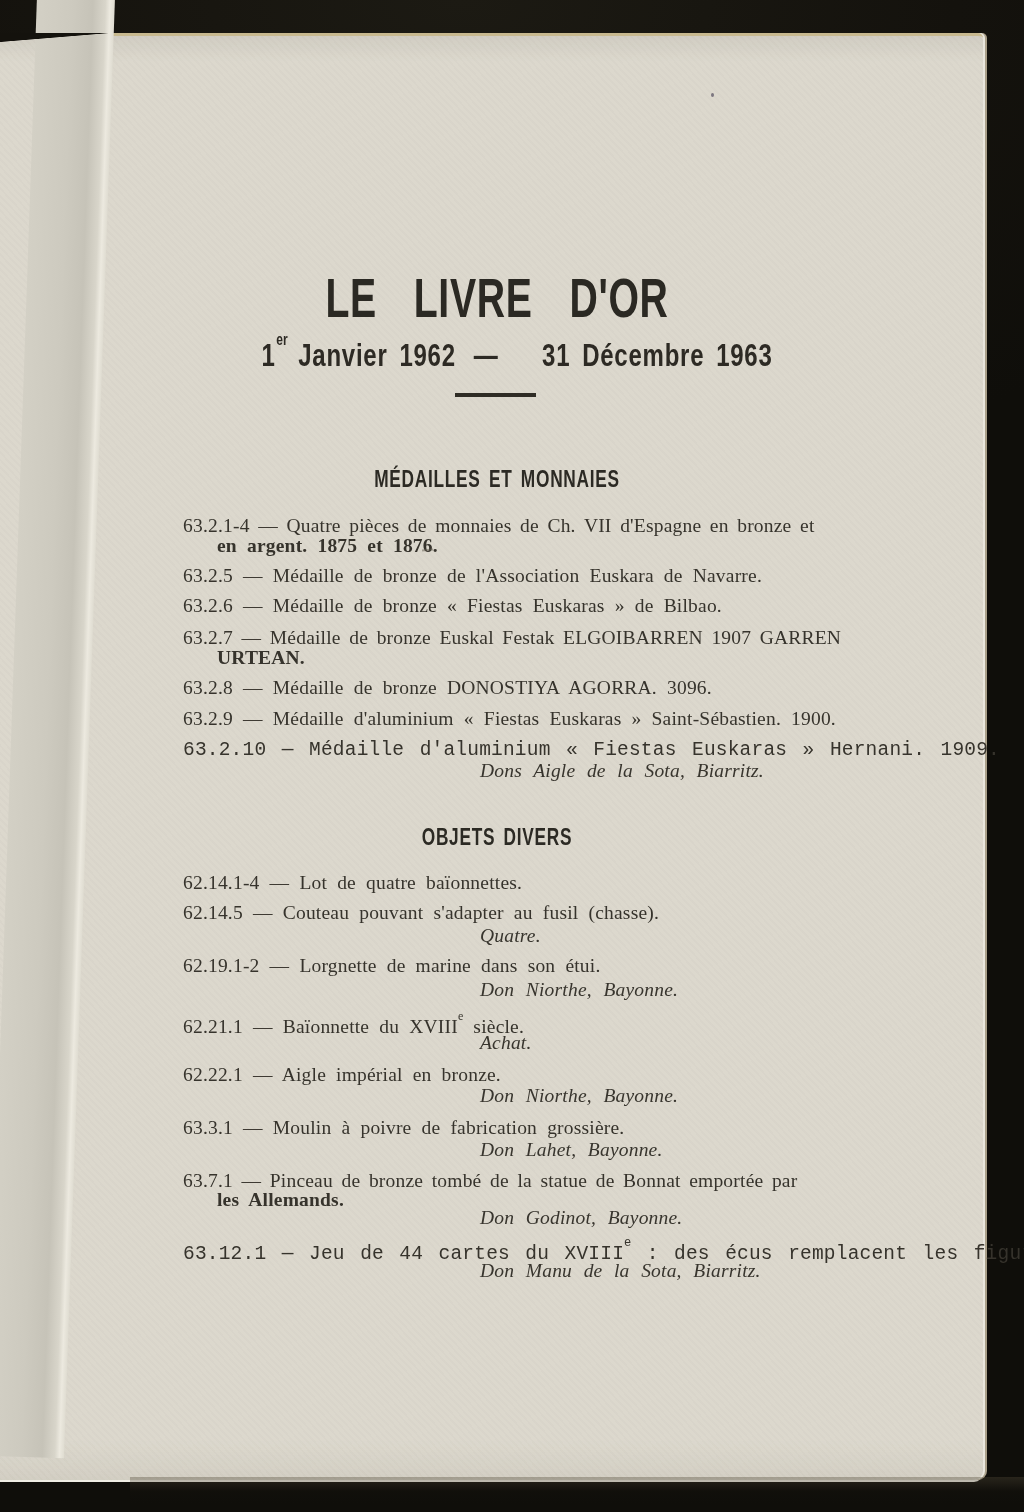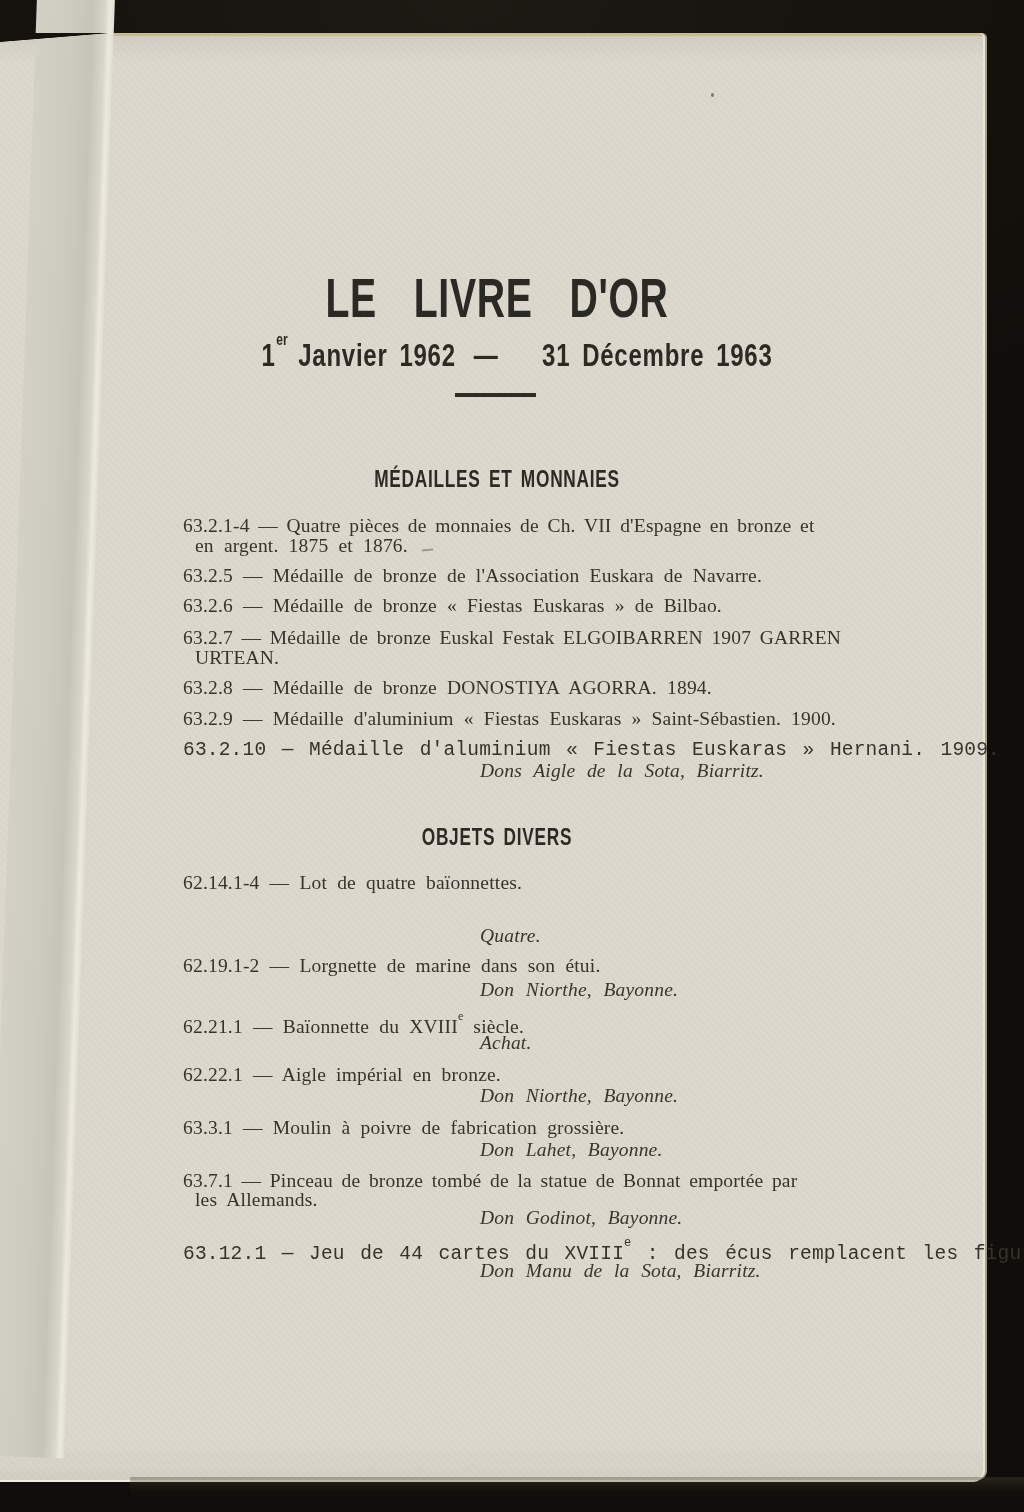--- a/index.html
+++ b/index.html
@@ -40,21 +40,21 @@
   .title-rule{position:absolute;left:455px;top:393px;width:81px;height:4px;background:#2f2c25;}
   .h{position:absolute;left:183px;width:628px;text-align:center;white-space:nowrap;
          font:bold 24px/26px "Liberation Sans",sans-serif;color:#2c2a24;
          letter-spacing:1px;word-spacing:4px;transform:scaleX(0.72);transform-origin:50% 50%;}
   .line{position:absolute;left:183px;white-space:nowrap;
          font:19.5px/22px "Liberation Serif",serif;color:#36332c;
          word-spacing:5px;letter-spacing:0.2px;}
   .line sup{font-size:0.62em;position:relative;top:-0.45em;letter-spacing:0;}
   .full{word-spacing:3.5px;}
   .tight{word-spacing:3.5px;font-family:Liberation Mono, monospace;}
-  .cont{left:195px;}
+  .cont{left:217px;font-weight:bold;}
   .attr{left:480px;font-style:italic;word-spacing:6.5px;color:#38352e;}
   .pencil-mark{position:absolute;left:422px;top:549px;width:11px;height:2px;
          background:rgba(98,92,80,0.5);transform:rotate(-6deg);}
   .speck{position:absolute;left:711px;top:93px;width:3px;height:4px;border-radius:50%;
          background:#6b6572;opacity:0.85;}
 </style>
 </head>
 <body>
 
 <div id="canvas">
@@ -74,28 +74,29 @@
 
   <div class="h" style="top:466px">MÉDAILLES ET MONNAIES</div>
 
   <div class="line full" style="top:515px">63.2.1-4 — Quatre pièces de monnaies de Ch. VII d'Espagne en bronze et</div>
   <div class="line cont" style="top:535px">en argent. 1875 et 1876.</div>
   <div class="pencil-mark"></div>
   <div class="line" style="top:565px">63.2.5 — Médaille de bronze de l'Association Euskara de Navarre.</div>
   <div class="line" style="top:595px">63.2.6 — Médaille de bronze « Fiestas Euskaras » de Bilbao.</div>
   <div class="line full" style="top:627px">63.2.7 — Médaille de bronze Euskal Festak ELGOIBARREN 1907 GARREN</div>
   <div class="line cont" style="top:647px">URTEAN.</div>
-  <div class="line" style="top:677px">63.2.8 — Médaille de bronze DONOSTIYA AGORRA. 1894.</div>
+  <div class="line" style="top:677px">63.2.8 — Médaille de bronze DONOSTIYA AGORRA. 3096.</div>
   <div class="line" style="top:708px">63.2.9 — Médaille d'aluminium « Fiestas Euskaras » Saint-Sébastien. 1900.</div>
   <div class="line tight" style="top:739px">63.2.10 — Médaille d'aluminium « Fiestas Euskaras » Hernani. 1909.</div>
   <div class="line attr" style="top:760px">Dons Aigle de la Sota, Biarritz.</div>
 
   <div class="h" style="top:824px">OBJETS DIVERS</div>
 
   <div class="line" style="top:872px">62.14.1-4 — Lot de quatre baïonnettes.</div>
+  <div class="line" style="top:902px">62.14.5 — Couteau pouvant s'adapter au fusil (chasse).</div>
   <div class="line attr" style="top:925px">Quatre.</div>
   <div class="line" style="top:955px">62.19.1-2 — Lorgnette de marine dans son étui.</div>
   <div class="line attr" style="top:979px">Don Niorthe, Bayonne.</div>
   <div class="line" style="top:1010px"><span>62.21.1 — Baïonnette du XVIII</span><sup>e</sup><span> siècle.</span></div>
   <div class="line attr" style="top:1032px">Achat.</div>
   <div class="line" style="top:1064px">62.22.1 — Aigle impérial en bronze.</div>
   <div class="line attr" style="top:1085px">Don Niorthe, Bayonne.</div>
   <div class="line" style="top:1117px">63.3.1 — Moulin à poivre de fabrication grossière.</div>
   <div class="line attr" style="top:1139px">Don Lahet, Bayonne.</div>
   <div class="line full" style="top:1170px">63.7.1 — Pinceau de bronze tombé de la statue de Bonnat emportée par</div>

